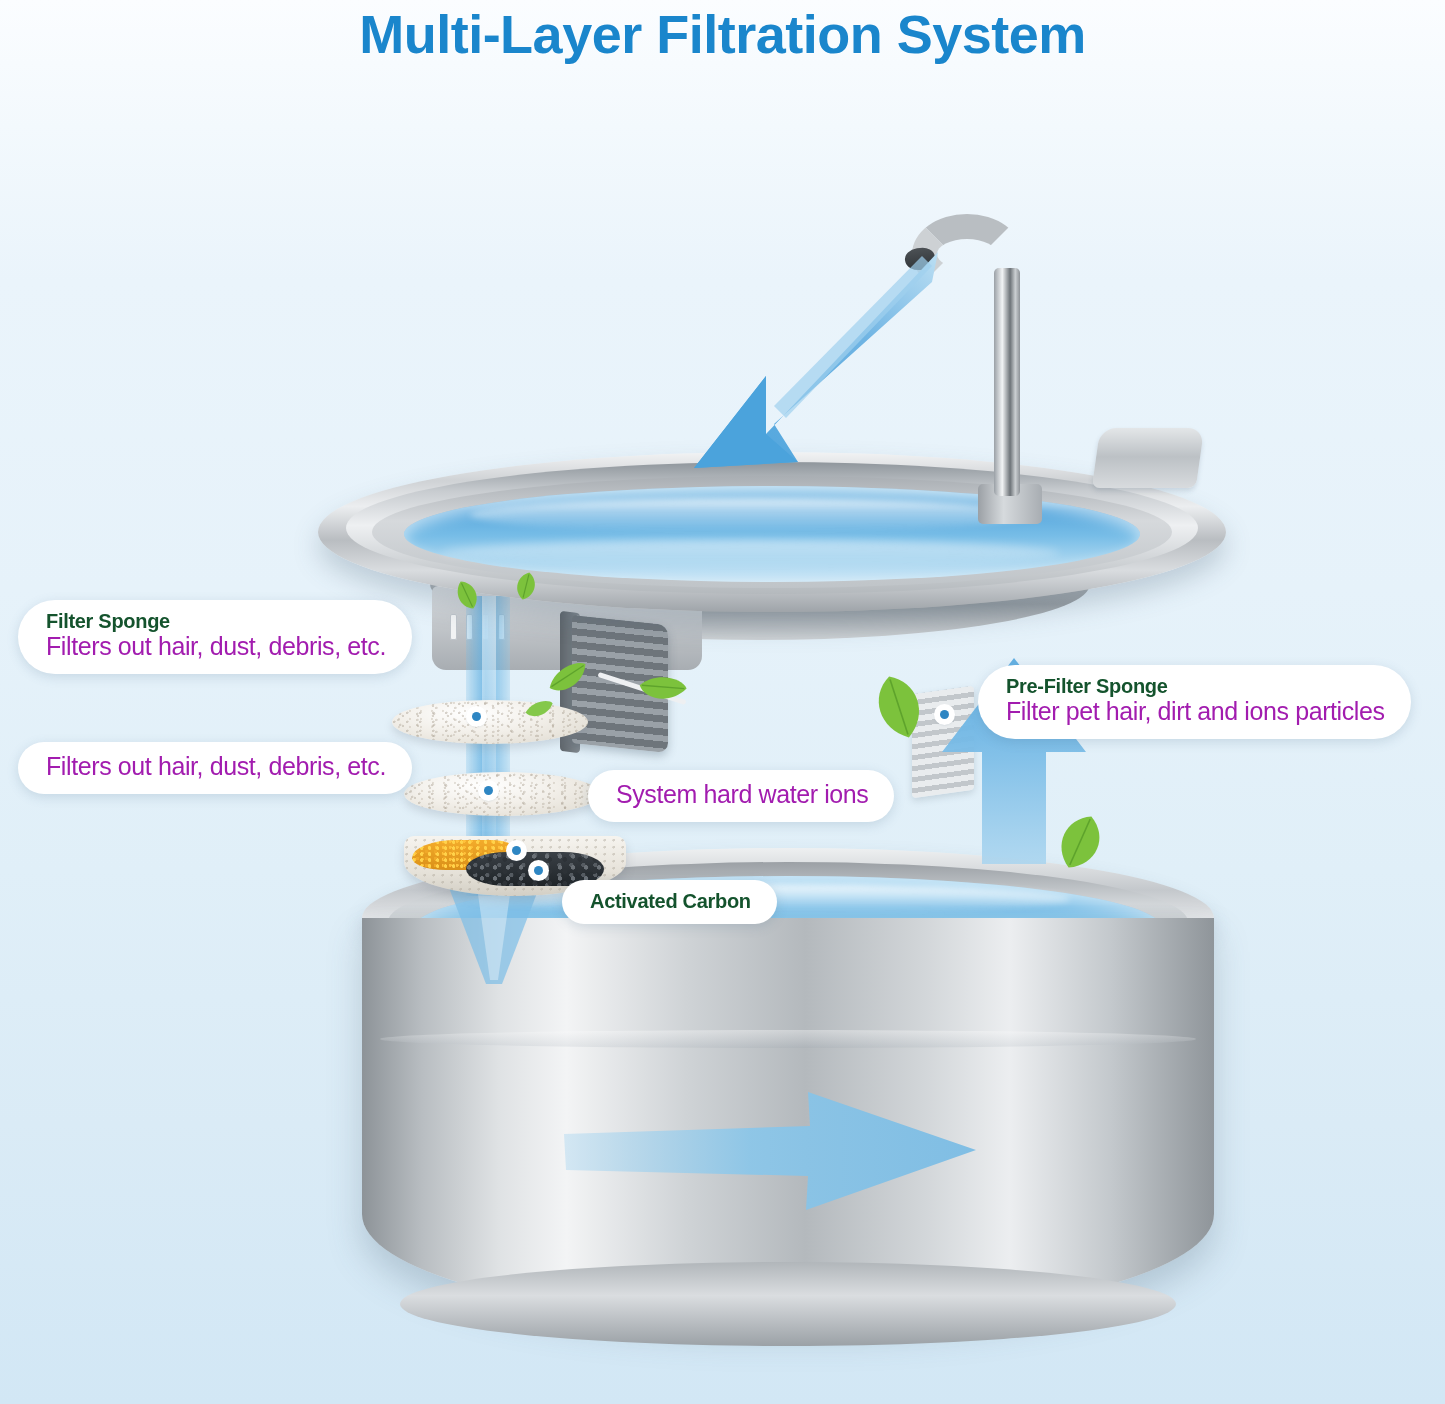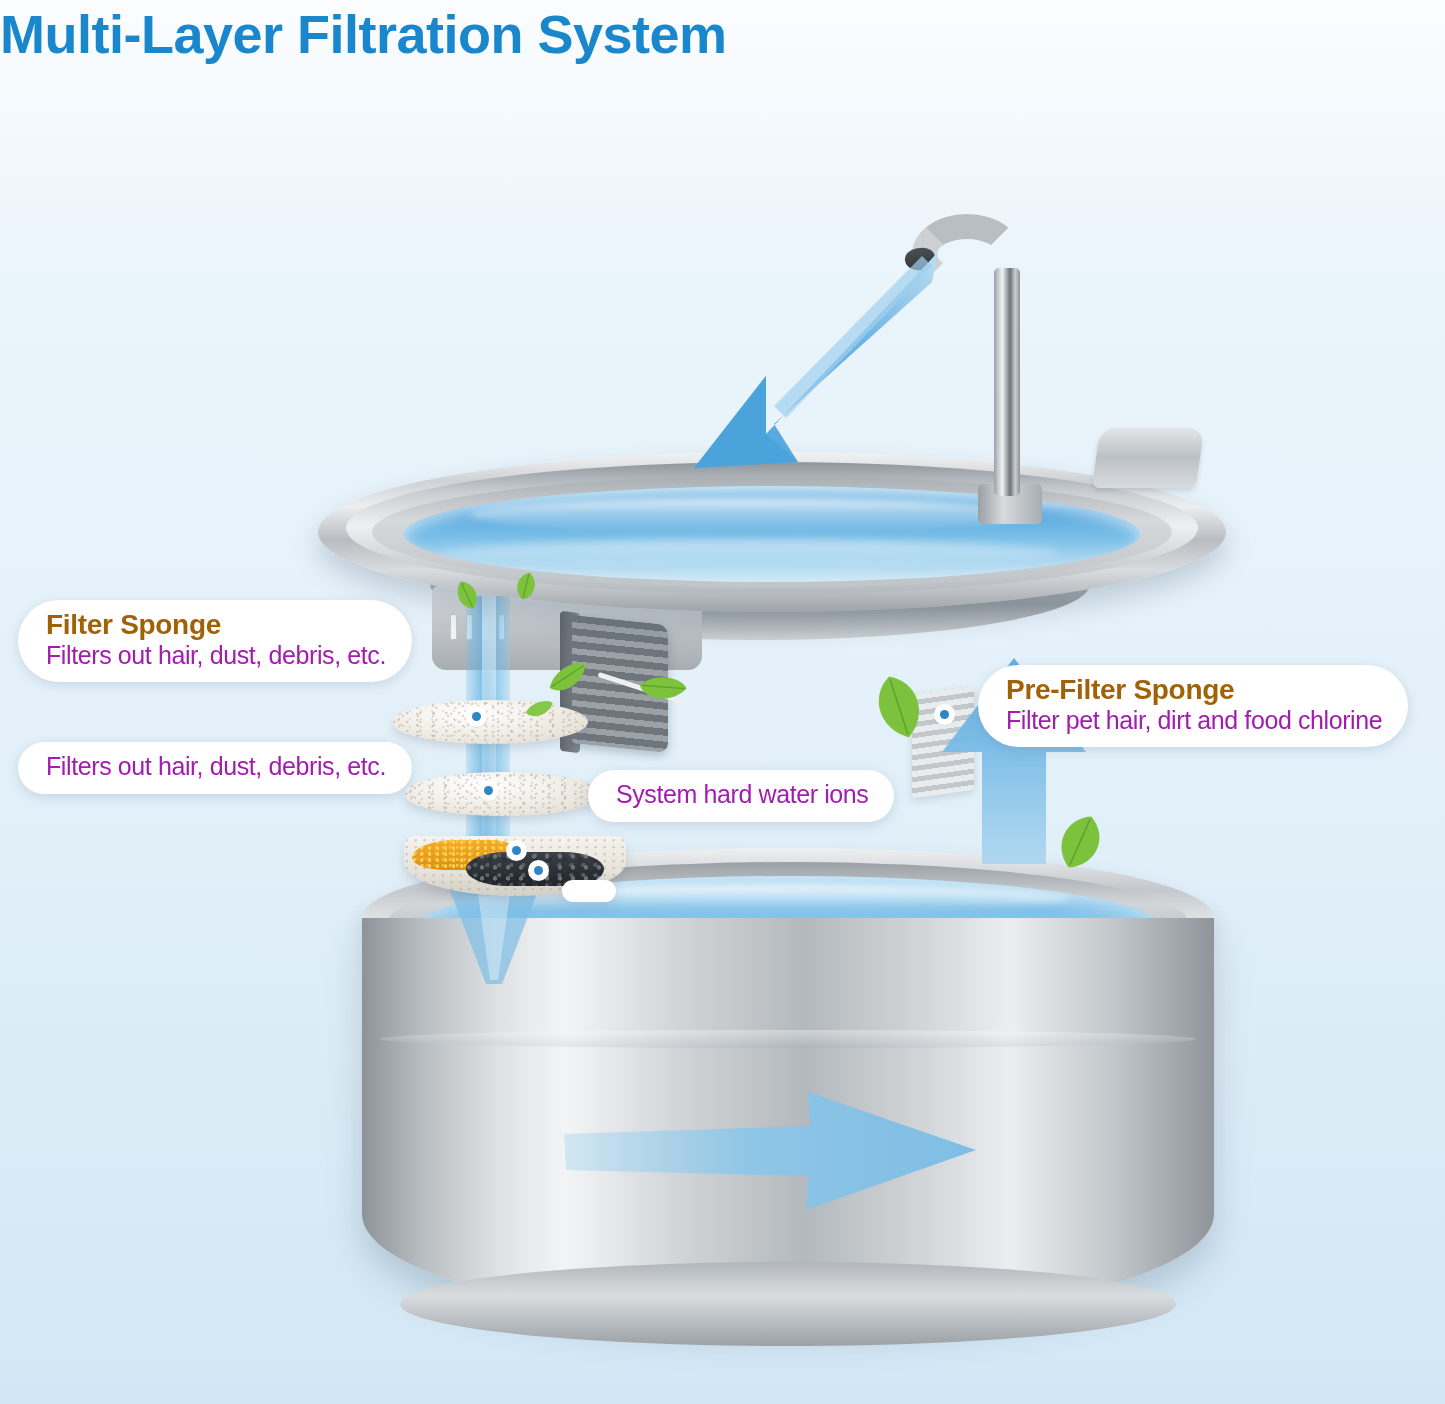--- a/index.html
+++ b/index.html
@@ -11,21 +11,21 @@
   #stage {
     position: relative;
     width: 1445px; height: 1404px;
     background: linear-gradient(180deg,
         #fbfdff 0%, #f3f9fd 9%, #eaf4fb 20%,
         #e6f2fa 42%, #e0eff8 62%, #daebf6 80%, #d2e7f5 100%);
     overflow: hidden;
   }
 
   
-  .header { position: absolute; top: 0; left: 0; width: 1445px; text-align: left; }
+  .header { position: absolute; top: 0; left: 0; width: 1445px; text-align: center; }
   .title {
     font-size: 54px; font-weight: bold; color: #1a86cc;
     letter-spacing: -0.5px; line-height: 1.05; padding-top: 6px;
     text-shadow: 0 1px 0 rgba(255,255,255,.6);
   }
   .subtitle {
     font-size: 42px; color: #111; font-weight: normal;
     line-height: 1.15; padding-top: 6px; letter-spacing: -0.5px;
   }
 
@@ -288,21 +288,21 @@
 
   
   .callout {
     position: absolute;
     background: #ffffff;
     border-radius: 44px;
     padding: 10px 26px 12px 28px;
     box-shadow: 0 3px 12px rgba(80,115,145,.20);
   }
   .callout .c-title {
-    font-size: 28px; font-weight: bold; color: #a16207;
+    font-size: 20px; font-weight: bold; color: #14532d;
     line-height: 1.1; letter-spacing: -0.3px; white-space: nowrap;
   }
   .callout .c-desc {
     font-size: 25px; color: #a21caf; font-weight: normal;
     line-height: 1.18; letter-spacing: -0.4px; white-space: nowrap;
   }
   .co-filter-sponge   { left: 18px;  top: 600px; }
   .co-nonwoven        { left: 18px;  top: 742px; }
   .co-prefilter       { left: 978px; top: 665px; }
   .co-iron            { left: 588px; top: 770px; }
@@ -464,23 +464,24 @@
     <div class="c-title">Filter Sponge</div>
     <div class="c-desc">Filters out hair, dust, debris, etc.</div>
   </div>
 
   <div class="callout co-nonwoven">
     <div class="c-desc">Filters out hair, dust, debris, etc.</div>
   </div>
 
   <div class="callout co-prefilter">
     <div class="c-title">Pre-Filter Sponge</div>
-    <div class="c-desc">Filter pet hair, dirt and food chlorine</div>
+    <div class="c-desc">Filter pet hair, dirt and ions particles</div>
   </div>
 
   <div class="callout co-iron">
     <div class="c-desc">System hard water ions</div>
   </div>
 
   <div class="callout co-carbon">
+    <div class="c-title">Activated Carbon</div>
   </div>
 
 </div>
 
 </body></html>

